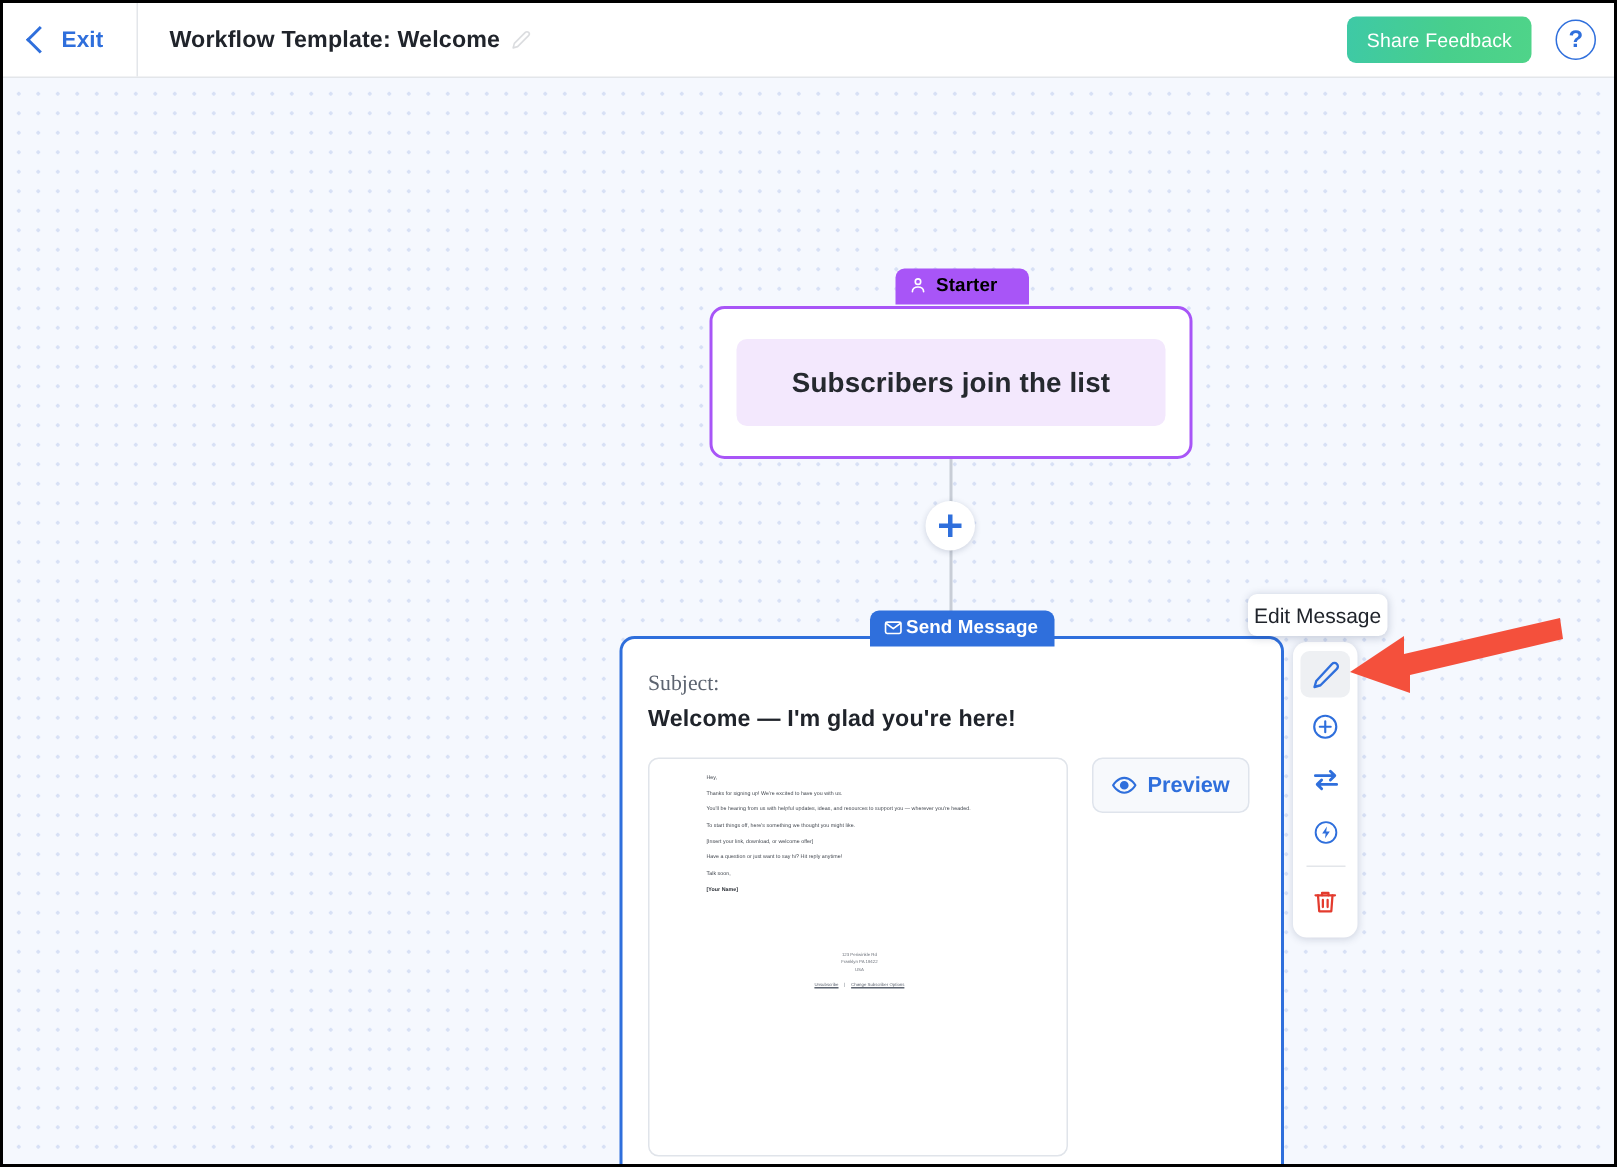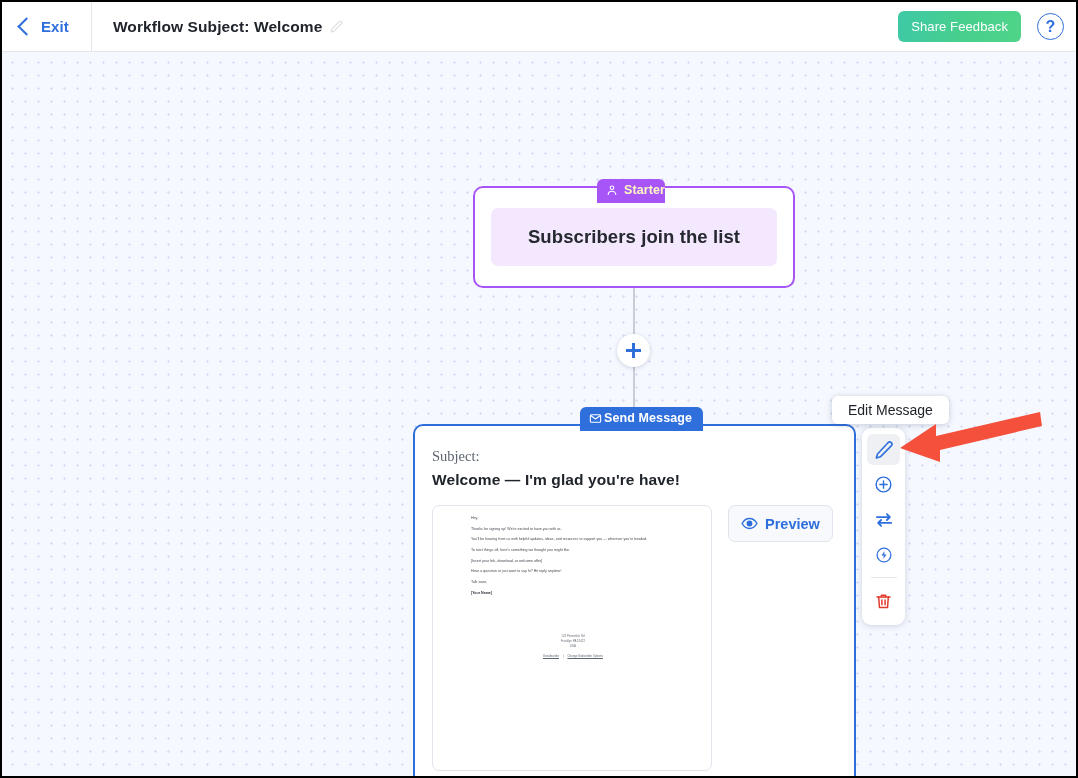--- a/index.html
+++ b/index.html
@@ -146,34 +146,34 @@
     background: #2f6fdc;
   }
   .plus-node::before { width: 15px; height: 2.4px; }
   .plus-node::after  { width: 2.4px; height: 15px; }
 
   
   .starter-badge {
     position: absolute;
     left: 595px; top: 127px;
     background: #a855f7;
-    color: #fef9c3;
+    color: #000000;
     font-size: 12.5px;
     font-weight: bold;
     border-radius: 6px 6px 0 0;
-    padding: 4px 0 6px 9px;
+    padding: 4px 21px 6px 9px;
     display: flex;
     align-items: center;
     gap: 6px;
     z-index: 5;
     letter-spacing: .1px;
   }
   .starter-card {
     position: absolute;
-    left: 471px; top: 134px;
+    left: 471px; top: 152px;
     width: 322px;
     height: 102px;
     background: #ffffff;
     border: 2px solid #a855f7;
     border-radius: 10px;
     box-sizing: border-box;
     display: flex;
     align-items: center;
     justify-content: center;
     z-index: 4;
@@ -323,21 +323,21 @@
     background: #e3e6ea;
     margin: 3px 0 4px 0;
   }
 
   .tooltip {
     position: absolute;
     left: 830px; top: 344px;
     background: #ffffff;
     border-radius: 6px;
     box-shadow: 0 1px 6px rgba(22,40,80,.22);
-    padding: 6px 16px;
+    padding: 6px 4px;
     font-size: 14px;
     color: #20242b;
     z-index: 25;
     white-space: nowrap;
   }
 
   .arrow-anno {
     position: absolute;
     left: 898px; top: 358px;
     z-index: 30;
@@ -349,21 +349,21 @@
 
 <div id="app">
 
   <div class="header">
 
     <div class="exit-btn">
       <span class="exit-chevron"></span>
       <span class="exit-label">Exit</span>
     </div>
 
-    <span class="wf-title">Workflow Subject: Welcome</span>
+    <span class="wf-title">Workflow Template: Welcome</span>
 
     <span class="title-pencil">
       <svg width="13" height="13" viewBox="0 0 24 24" fill="none" stroke="#5d6470" stroke-width="2" stroke-linecap="round" stroke-linejoin="round">
         <path d="M17 3a2.8 2.8 0 014 4L7.5 20.5 2 22l1.5-5.5L17 3z"></path>
       </svg>
     </span>
 
     <div class="header-right">
       <button class="feedback-btn">Share Feedback</button>
       <div class="help-btn">?</div>
@@ -395,21 +395,21 @@
     <div class="send-badge">
       <svg width="13" height="13" viewBox="0 0 24 24" fill="none" stroke="#ffffff" stroke-width="2" stroke-linecap="round" stroke-linejoin="round">
         <rect x="2.5" y="5" width="19" height="14" rx="2"></rect>
         <path d="M3 6.5l9 6.5 9-6.5"></path>
       </svg>
       <span>Send Message</span>
     </div>
 
     <div class="msg-card">
       <div class="subject-label">Subject:</div>
-      <div class="subject-value">Welcome — I'm glad you're have!</div>
+      <div class="subject-value">Welcome — I'm glad you're here!</div>
 
       <div class="msg-body-row">
 
         <div class="email-thumb">
           <div id="eml-paras">
               <div class="eml-p">Hey,</div>
               <div class="eml-p">Thanks for signing up! We're excited to have you with us.</div>
               <div class="eml-p">You'll be hearing from us with helpful updates, ideas, and resources to support you — wherever you're headed.</div>
               <div class="eml-p">To start things off, here's something we thought you might like.</div>
               <div class="eml-p">[Insert your link, download, or welcome offer]</div>

